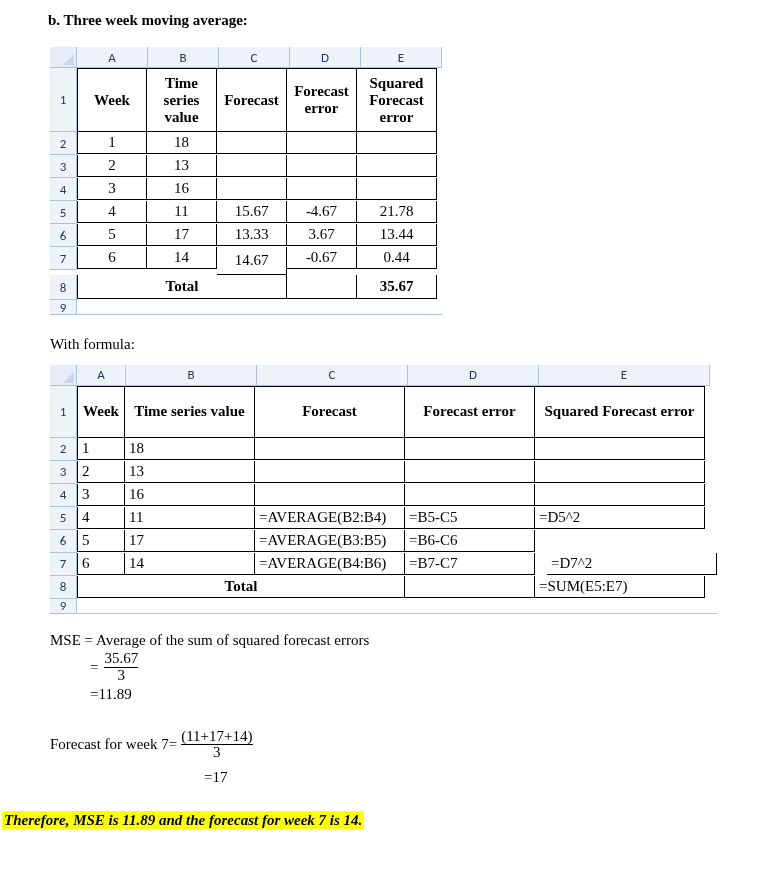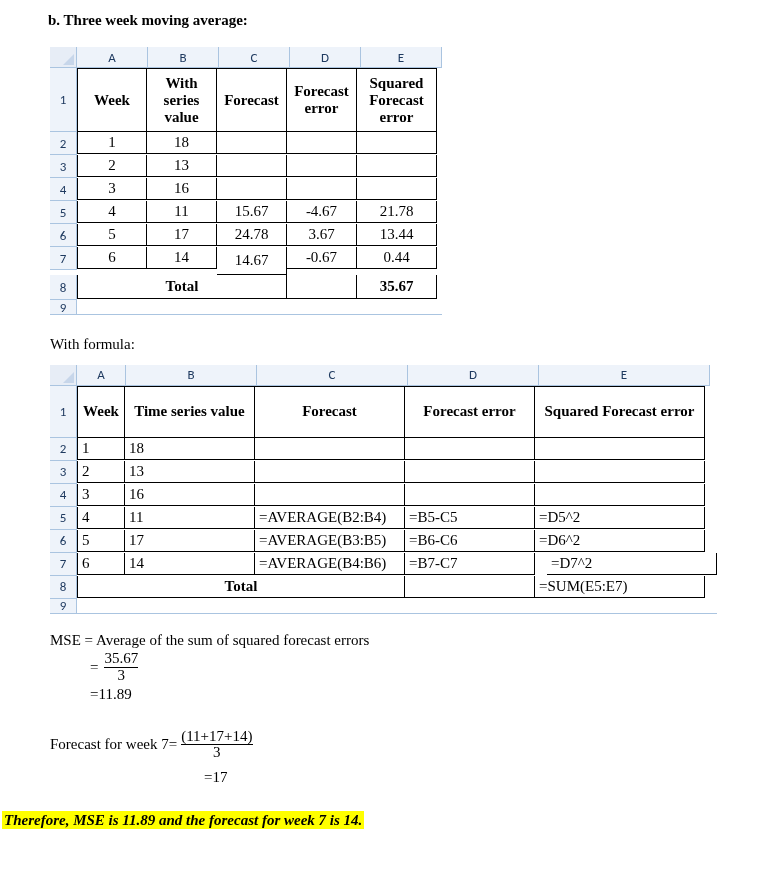--- a/index.html
+++ b/index.html
@@ -43,21 +43,21 @@
       <div class="colhead" style="width:70px">B</div>
       <div class="colhead" style="width:70px">C</div>
       <div class="colhead" style="width:70px">D</div>
       <div class="colhead" style="width:80px">E</div>
     </div>
 
     
     <div class="row top">
       <div class="rowhead">1</div>
       <div class="cell h first" style="width:70px;height:64px">Week</div>
-      <div class="cell h" style="width:70px;height:64px;white-space:pre-line">With
+      <div class="cell h" style="width:70px;height:64px;white-space:pre-line">Time
 series
 value</div>
       <div class="cell h" style="width:70px;height:64px">Forecast</div>
       <div class="cell h" style="width:70px;height:64px;white-space:pre-line">Forecast
 error</div>
       <div class="cell h" style="width:80px;height:64px;white-space:pre-line">Squared
 Forecast
 error</div>
     </div>
 
@@ -92,21 +92,21 @@
           <div class="cell first" style="width: 70px; height: 22px;">4</div>
           <div class="cell" style="width: 70px; height: 22px;">11</div>
           <div class="cell" style="width: 70px; height: 22px; text-align: center;">15.67</div>
           <div class="cell" style="width: 70px; height: 22px;">-4.67</div>
           <div class="cell" style="width: 80px; height: 22px;">21.78</div>
         </div>
         <div class="row">
           <div class="rowhead" style="height: 22px;">6</div>
           <div class="cell first" style="width: 70px; height: 22px;">5</div>
           <div class="cell" style="width: 70px; height: 22px;">17</div>
-          <div class="cell" style="width: 70px; height: 22px;">24.78</div>
+          <div class="cell" style="width: 70px; height: 22px;">13.33</div>
           <div class="cell" style="width: 70px; height: 22px;">3.67</div>
           <div class="cell" style="width: 80px; height: 22px;">13.44</div>
         </div>
         <div class="row">
           <div class="rowhead" style="height: 22px;">7</div>
           <div class="cell first" style="width: 70px; height: 22px;">6</div>
           <div class="cell" style="width: 70px; height: 22px;">14</div>
           <div class="cell" style="width: 70px; height: 28px;">14.67</div>
           <div class="cell" style="width: 70px; height: 22px;">-0.67</div>
           <div class="cell" style="width: 80px; height: 22px;">0.44</div>
@@ -185,21 +185,20 @@
           <div class="cell left" style="width: 150px; height: 22px;">=AVERAGE(B2:B4)</div>
           <div class="cell left" style="width: 130px; height: 22px;">=B5-C5</div>
           <div class="cell left" style="width: 170px; height: 22px;">=D5^2</div>
         </div>
         <div class="row">
           <div class="rowhead" style="height: 22px;">6</div>
           <div class="cell left first" style="width: 48px; height: 22px;">5</div>
           <div class="cell left" style="width: 130px; height: 22px;">17</div>
           <div class="cell left" style="width: 150px; height: 22px;">=AVERAGE(B3:B5)</div>
           <div class="cell left" style="width: 130px; height: 22px;">=B6-C6</div>
-          <div class="cell left" style="width: 170px; height: 22px;">=D6^2</div>
         </div>
         <div class="row">
           <div class="rowhead" style="height: 22px;">7</div>
           <div class="cell left first" style="width: 48px; height: 22px;">6</div>
           <div class="cell left" style="width: 130px; height: 22px;">14</div>
           <div class="cell left" style="width: 150px; height: 22px;">=AVERAGE(B4:B6)</div>
           <div class="cell left" style="width: 130px; height: 22px; text-align: center;">=B7-C7</div>
           <div class="cell left" style="width: 170px; height: 22px; margin-left: 12px;">=D7^2</div>
         </div>
       </div>

